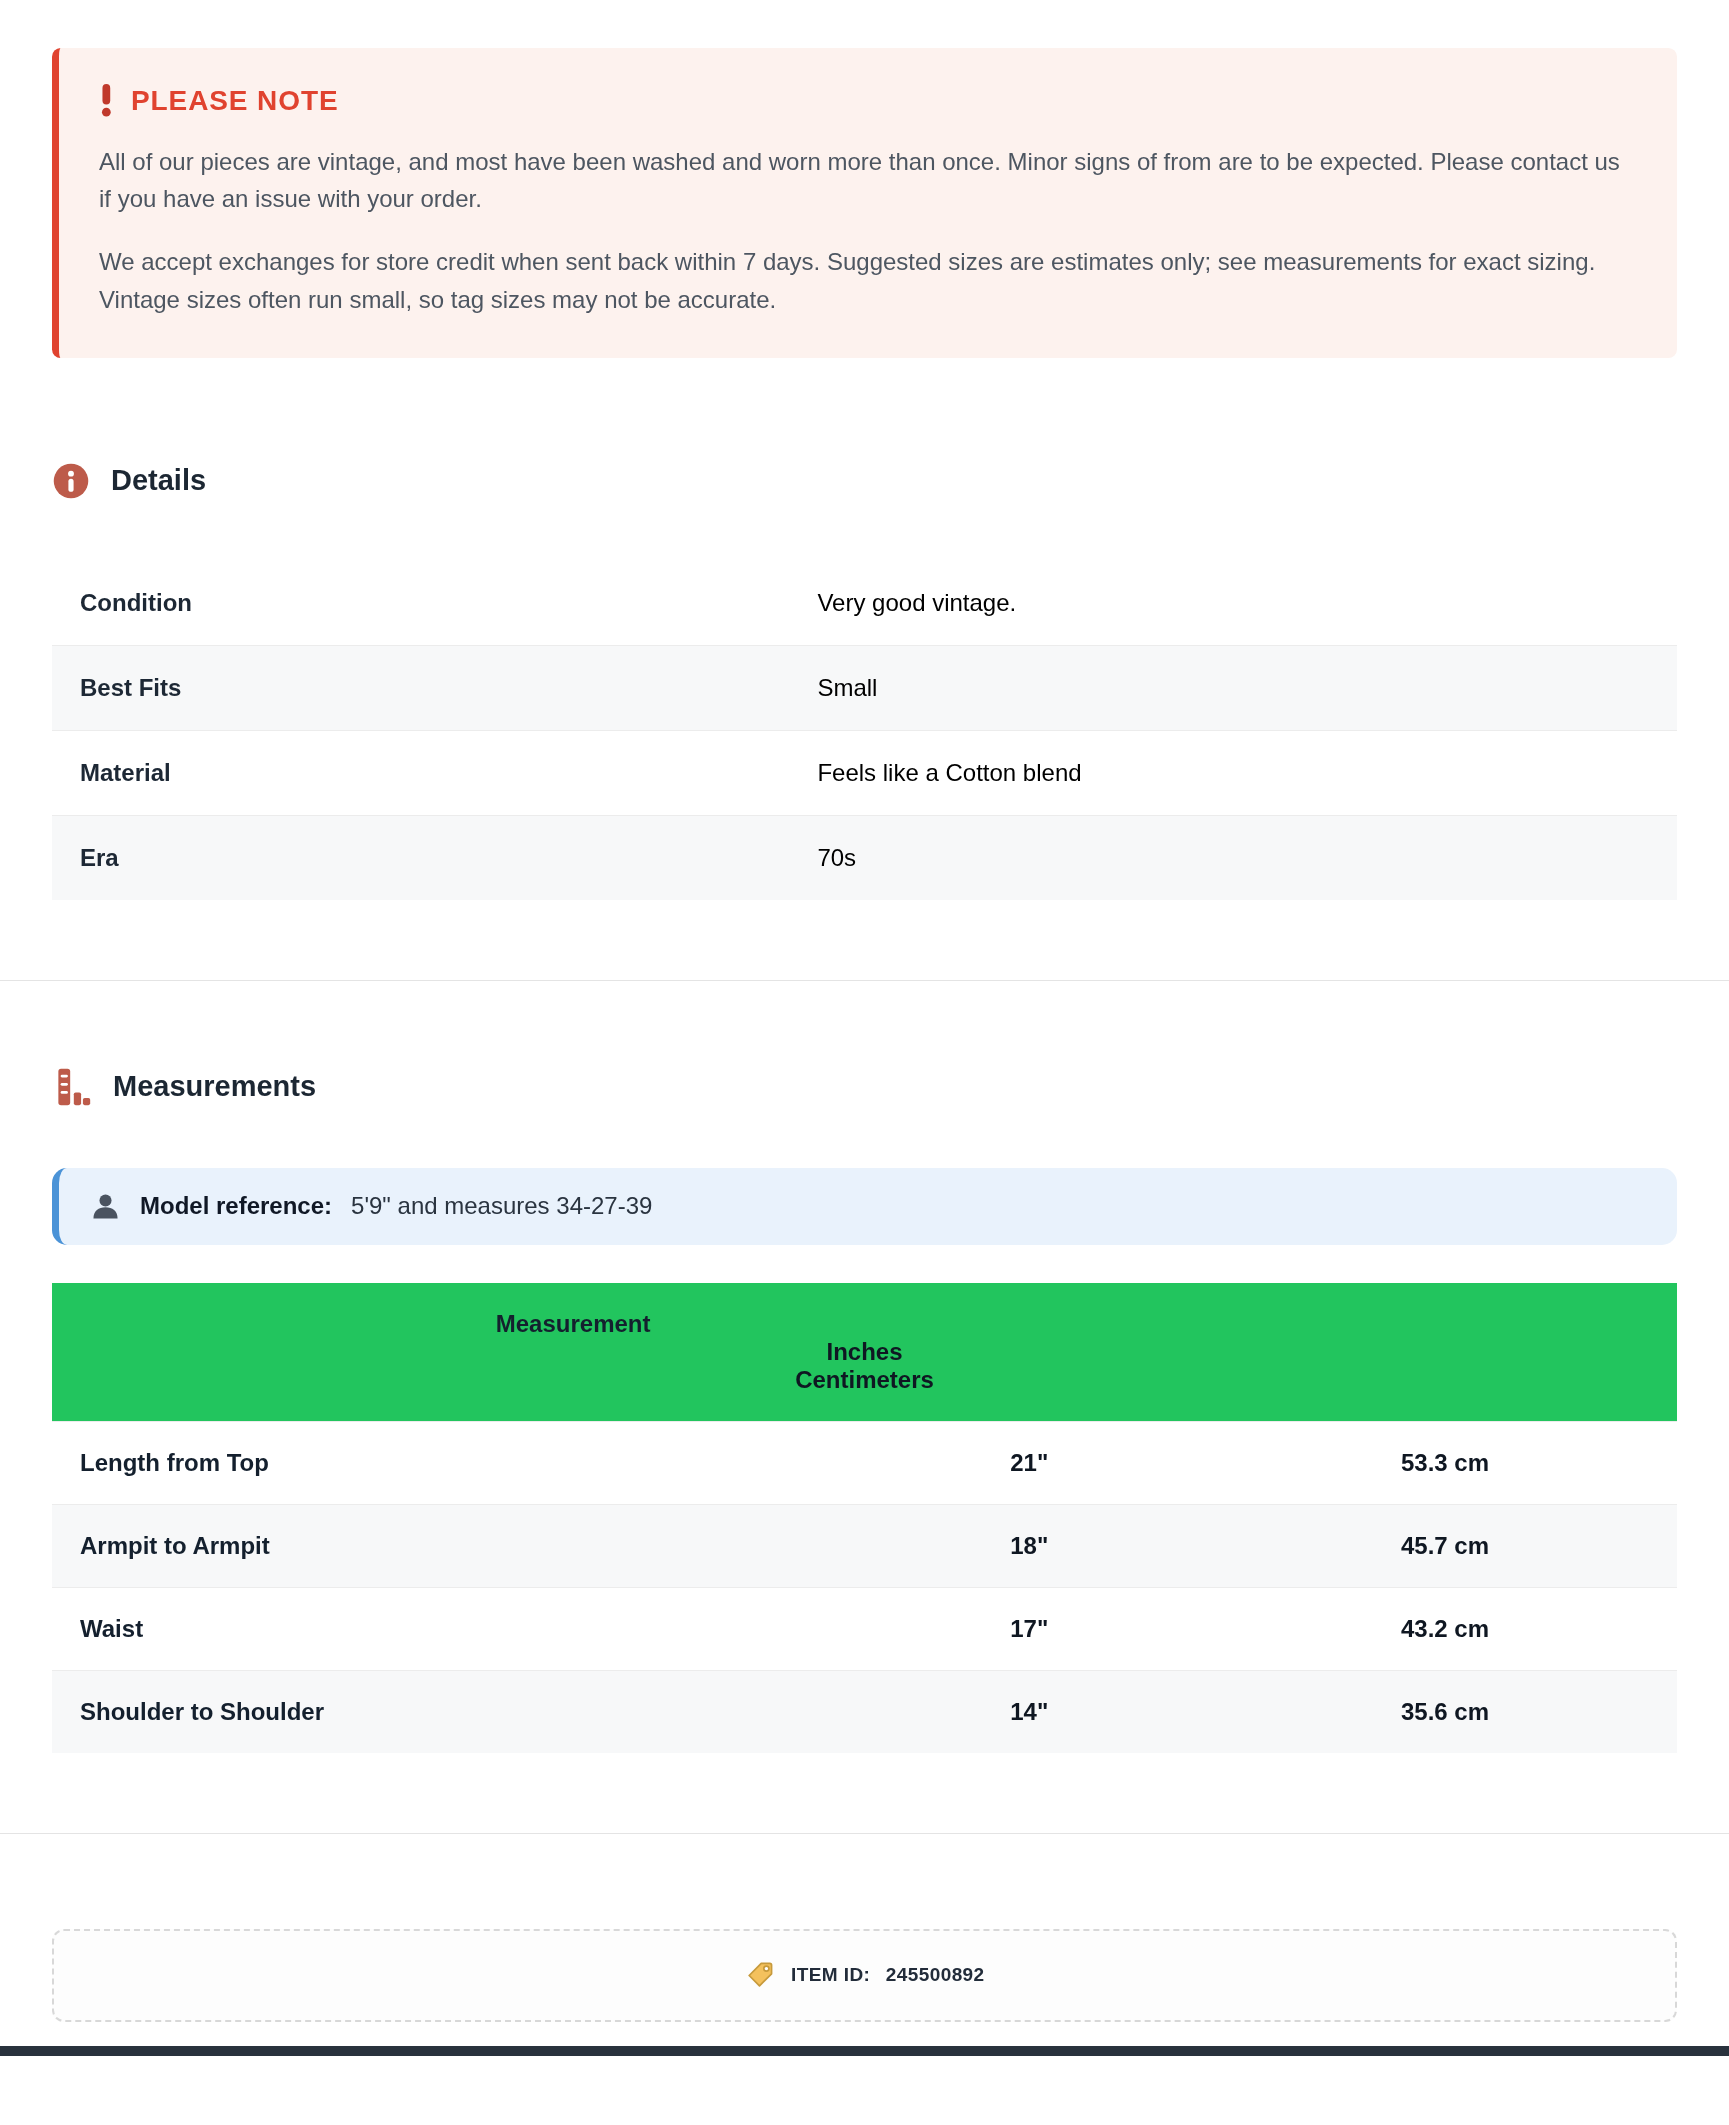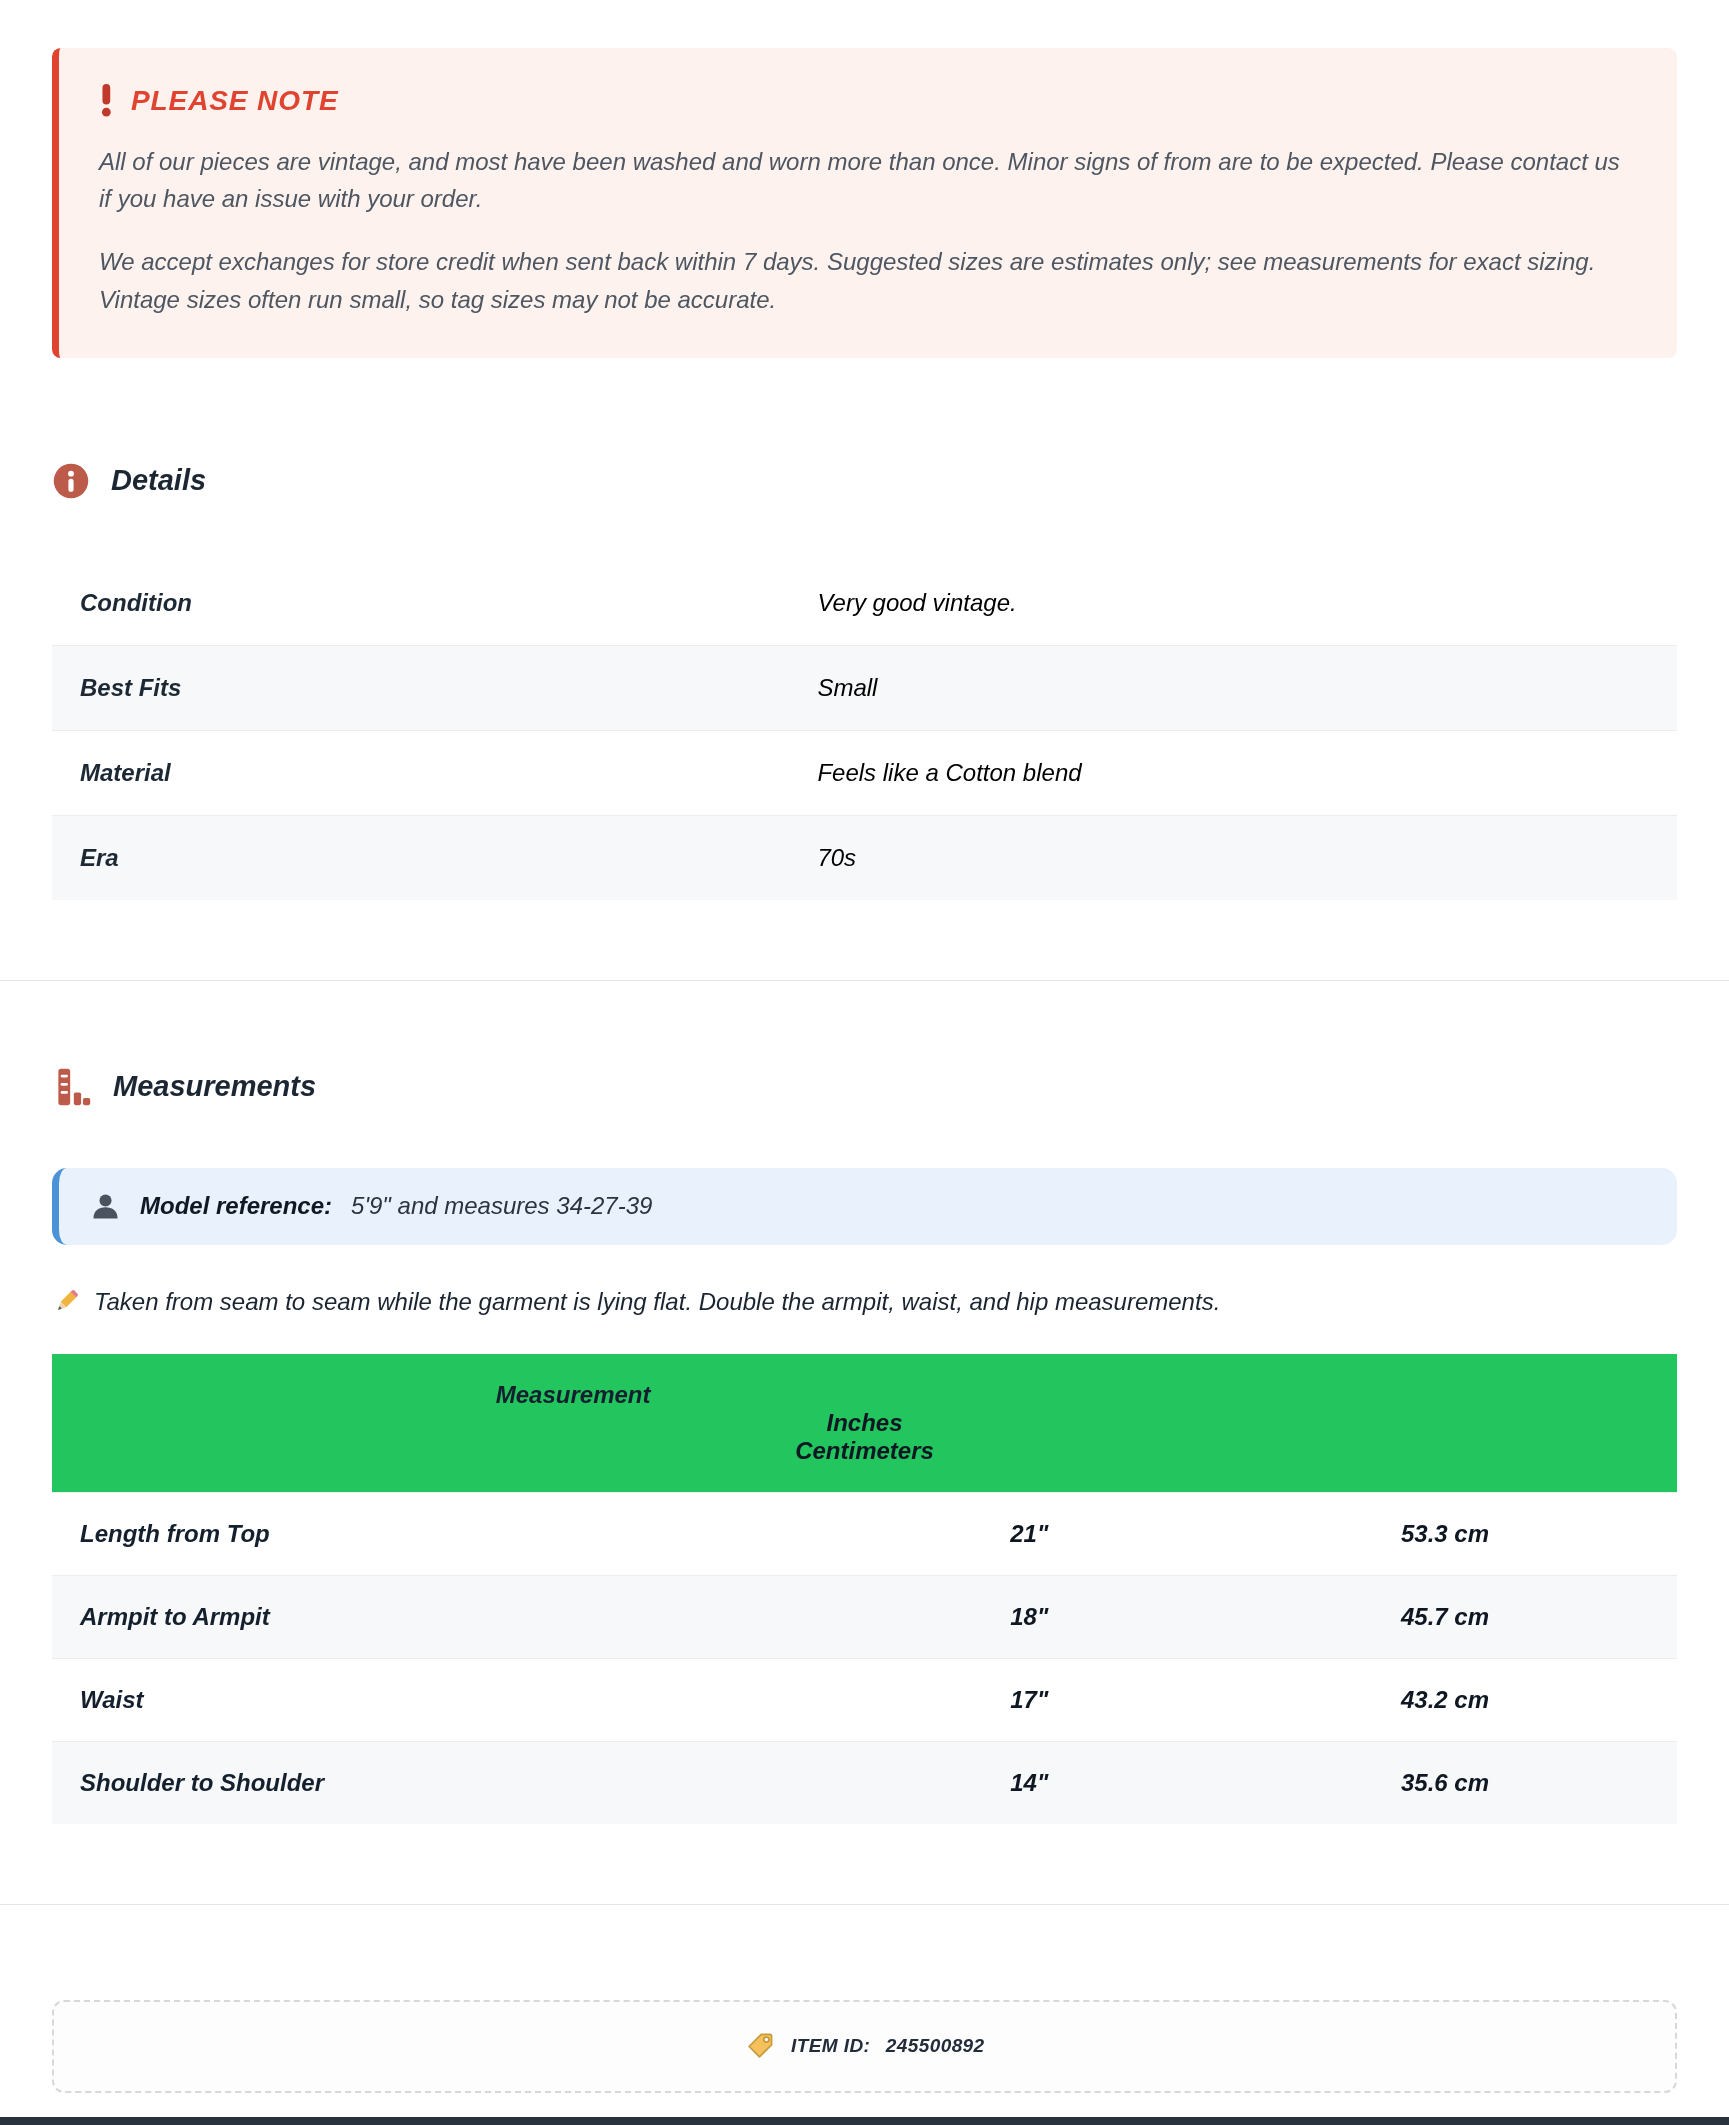--- a/index.html
+++ b/index.html
@@ -3,21 +3,21 @@
 <meta charset="utf-8">
 <style>
   * { box-sizing: border-box; }
   html, body { margin: 0; padding: 0; background: #ffffff; }
   body {
     width: 1729px;
     font-family: "Liberation Sans", "DejaVu Sans", sans-serif;
     color: #1f2937;
     font-size: 24px;
   }
-  .page { width: 1729px; padding: 48px 52px 0; font-style: italic; }
+  .page { width: 1729px; padding: 48px 52px 0; }
 
   
   .note-box {
     background: var(--note-bg, #fdf2ee);
     border-left: 7.8px solid var(--note-accent, #e0432f);
     border-radius: 8.6px;
     padding: 36px 40px 40px;
   }
   .note-title-row { display: flex; align-items: center; gap: 17.3px; margin-bottom: 26px; }
   .note-title {
@@ -186,33 +186,20 @@
       <span class="icon">
         <svg width="31" height="31" viewBox="0 0 36 36" fill="#4a5360">
           <circle cx="18" cy="11" r="7"></circle>
           <path d="M4 32 C4 23 10 19 18 19 C26 19 32 23 32 32 Z"></path>
         </svg>
       </span>
       <span class="model-ref-label">Model reference:</span>
       <span class="model-ref-value">5'9" and measures 34-27-39</span>
     </div>
 
-    <div class="instructions">
-      <span class="icon">
-        <svg width="28" height="28" viewBox="0 0 32 32">
-          <g transform="rotate(45 16 16)">
-            <rect x="11.5" y="0" width="9" height="5" rx="2" fill="#e4798f"></rect>
-            <rect x="11.5" y="4" width="9" height="16" fill="#f1b43f"></rect>
-            <polygon points="11.5,20 20.5,20 16,29" fill="#edd3a8"></polygon>
-            <polygon points="14.3,24.7 17.7,24.7 16,29" fill="#4a4a4a"></polygon>
-          </g>
-        </svg>
-      </span>
-      <span>Taken from seam to seam while the garment is lying flat. Double the armpit, waist, and hip measurements.</span>
-    </div>
 
     <div class="m-table">
       <div class="m-row head">
         <div class="c-name">Measurement</div>
         <div class="c-in">Inches</div>
         <div class="c-cm">Centimeters</div>
       </div>
       <div class="m-row">
         <div class="c-name">Length from Top</div>
         <div class="c-in">21"</div>

